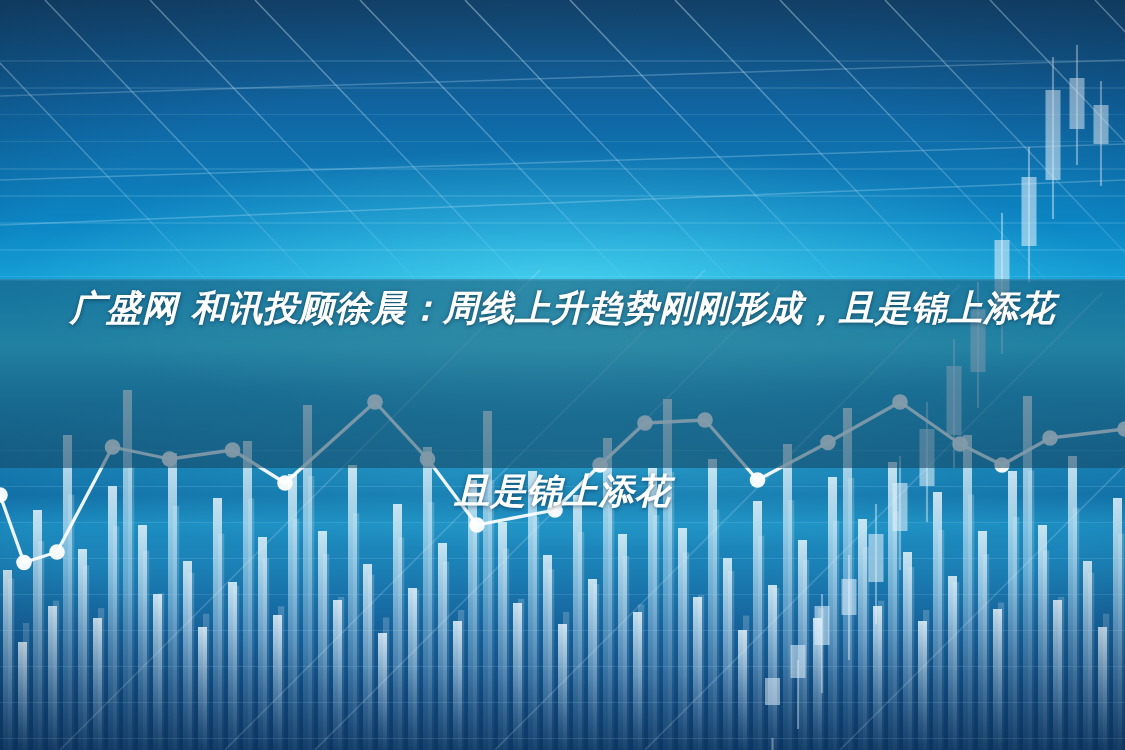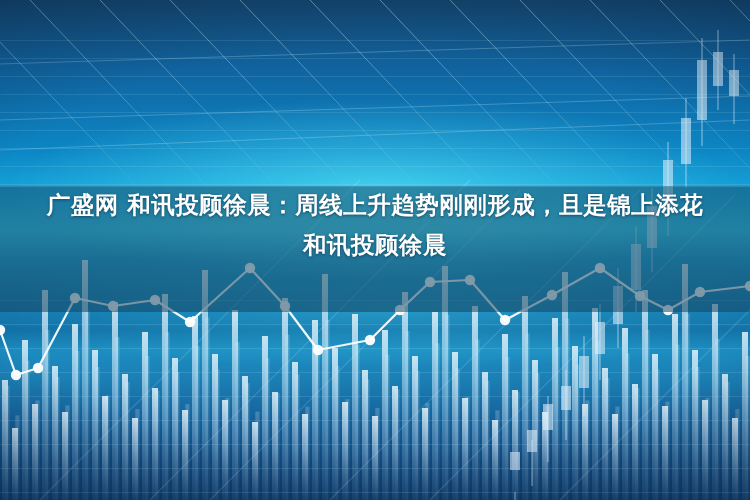--- a/index.html
+++ b/index.html
@@ -82,23 +82,24 @@
   #caption-band-edge-top {
     position:absolute; left:0; right:0; top:186px; height:1px;
     background:rgba(120,200,235,.25);
   }
 
   
   #headline {
     position:absolute;
     left:0; right:0; top:186px; height:160px;
     display:flex; flex-direction:column;
-    align-items:center; justify-content:flex-start;
+    align-items:center; justify-content:space-between;
     gap:2px;
     padding:0 8px;
+    font-style:italic;
   }
   #headline .ln {
     color:#ffffff;
     font-weight:700;
     font-size:23.5px;
     line-height:38px;
     letter-spacing:.5px;
     white-space:nowrap;
     text-shadow:0 1px 3px rgba(0,25,50,.55);
     font-family:"DejaVu Sans","Liberation Sans",sans-serif;
@@ -424,16 +425,16 @@
           <circle cx="750" cy="286" r="5.2" fill="#ffffff" fill-opacity=".95"></circle>
         </g>
     </svg>
   </div>
 
   <div id="caption-band" class="layer" style="bottom:auto;"></div>
   <div id="caption-band-edge-top"></div>
 
   <div id="headline">
     <div class="ln l1">广盛网 和讯投顾徐晨：周线上升趋势刚刚形成，且是锦上添花</div>
-    <div class="ln l2">和讯投顾徐晨</div>
+    <div class="ln l2">且是锦上添花</div>
   </div>
 
 </div>
 
 </body></html>

